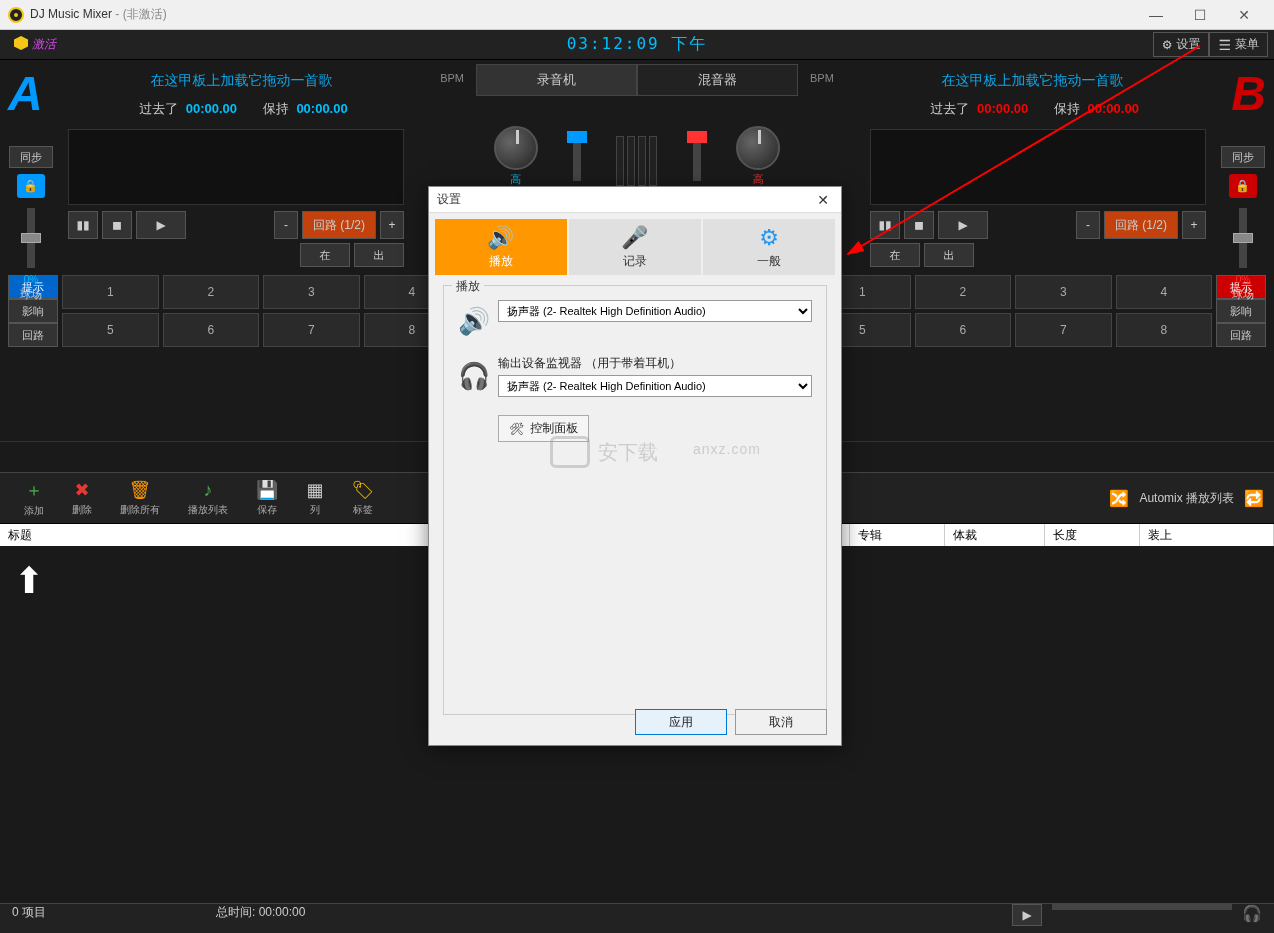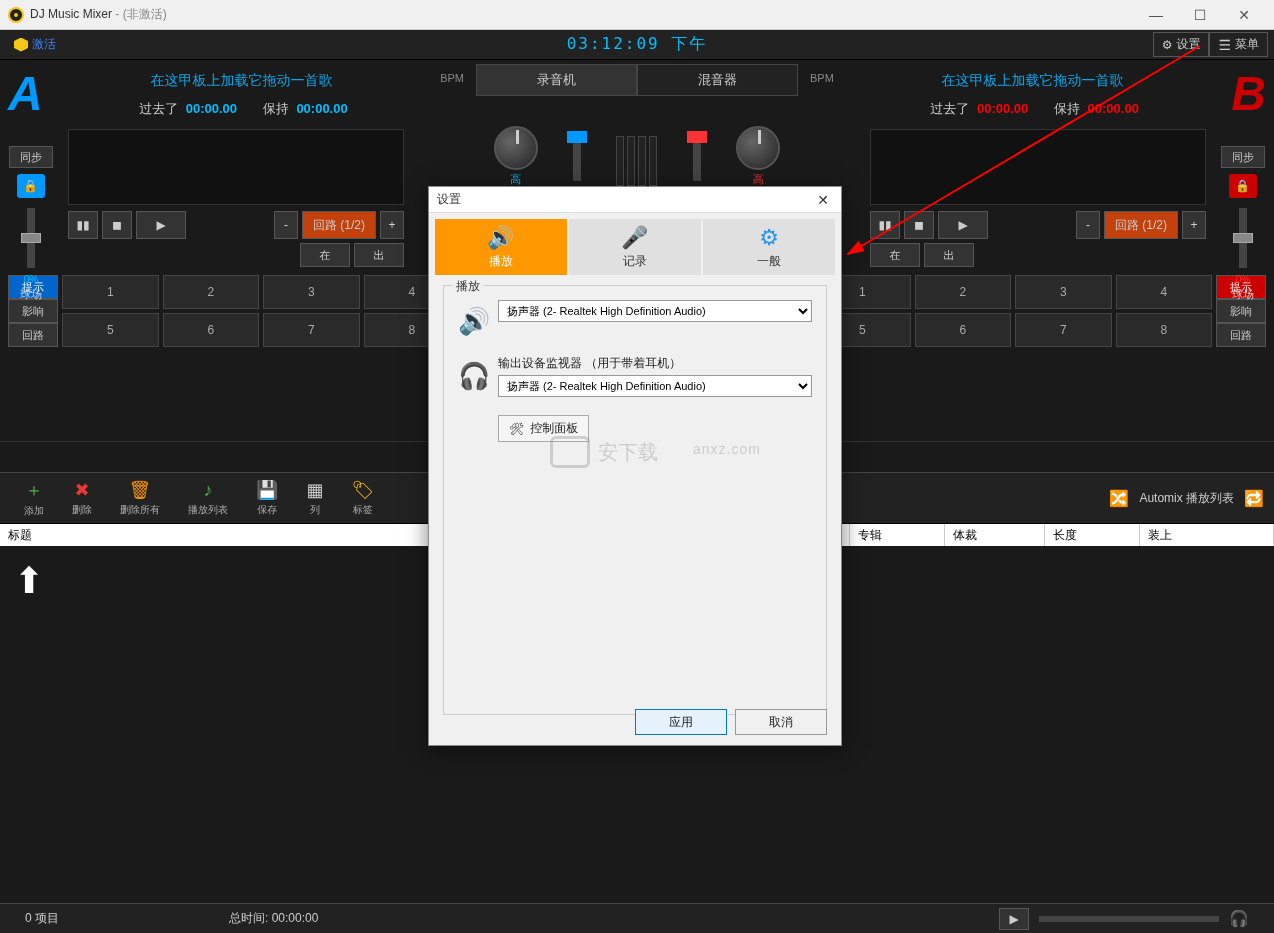--- a/index.html
+++ b/index.html
@@ -9,21 +9,21 @@
 .titlebar { height: 30px; background: #f0f0f0; display: flex; align-items: center; padding: 0 8px; border-bottom: 1px solid #ccc; }
 .titlebar .app-icon { width: 16px; height: 16px; border-radius: 50%; background: #222; border: 2px solid #f5c518; margin-right: 6px; position: relative; }
 .titlebar .app-icon::after { content:""; position:absolute; width:4px; height:4px; background:#f5c518; border-radius:50%; top:4px; left:4px; }
 .titlebar .title { color:#333; font-size: 12px; }
 .titlebar .title .sub { color: #888; }
 .titlebar .win-controls { margin-left: auto; display: flex; }
 .titlebar .win-controls span { width: 44px; text-align: center; color: #555; font-size: 14px; cursor: pointer; }
 
 
 .topbar { height: 30px; background: #222; border-bottom: 1px solid #000; display: flex; align-items: center; padding: 0 6px; }
-.activate-btn { display:flex; align-items:center; gap:4px; padding: 2px 8px; color:#3b82f6; font-size:12px; }
+.activate-btn { display:flex; align-items:flex-start; gap:4px; padding: 2px 8px; color:#d946ef; font-size:12px;font-style:italic; }
 .activate-btn .shield { width:14px; height:14px; background:#f5c518; clip-path: polygon(50% 0%, 100% 25%, 100% 75%, 50% 100%, 0% 75%, 0% 25%); position:relative; }
 .clock { position:absolute; left:50%; transform:translateX(-50%); color:#00bfff; font-family: monospace; font-size: 16px; letter-spacing: 2px; }
 .topbar-right { margin-left:auto; display:flex; gap:0; }
 .topbar-btn { border:1px solid #555; padding: 3px 8px; display:flex; align-items:center; gap:4px; color:#ccc; cursor:pointer; font-size:12px; }
 .menu-icon { display:inline-block; font-size:14px; }
 
 
 .main-area { height: 382px; background: #1a1a1a; display:flex; position:relative; border-bottom:1px solid #333; }
 .deck { flex:1; padding: 6px 8px; position:relative; }
 .deck-header { display:flex; align-items:flex-start; gap:8px; }
@@ -103,21 +103,21 @@
 .th.title { flex: 0 0 850px; }
 .th.album { flex: 0 0 95px; }
 .th.genre { flex: 0 0 100px; }
 .th.length { flex: 0 0 95px; }
 .th.load { flex:1; }
 
 .playlist-body { height:340px; background:#1a1a1a; position:relative; }
 .up-arrow { position:absolute; top:14px; left:14px; color:#fff; font-size:36px; }
 
 
-.statusbar { position:absolute; bottom:0; left:0; right:0; height:30px; background:#222; border-top:1px solid #444; display:flex; align-items:center; padding:0 25px; color:#ccc; font-size:12px; }
+.statusbar { position:absolute; bottom:0; left:0; right:0; height:30px; background:#222; border-top:1px solid #444; display:flex; padding:0 12px; color:#ccc; font-size:12px; }
 .statusbar .total-time { margin-left:170px; }
 .statusbar .sb-play { margin-left:auto; width:30px; height:22px; background:#333; border:1px solid #555; display:flex; align-items:center; justify-content:center; cursor:pointer; }
 .statusbar .sb-prog { width:180px; height:6px; background:#444; margin:0 10px; }
 .statusbar .sb-hp { font-size:16px; cursor:pointer; }
 
 
 .dialog { position:absolute; top:186px; left:428px; width:414px; height:560px; background:#f0f0f0; border:1px solid #888; box-shadow:0 4px 20px rgba(0,0,0,0.5); z-index:100; }
 .dlg-title { height:26px; background:#fff; display:flex; align-items:center; padding:0 8px; color:#333; font-size:12px; border-bottom:1px solid #ddd; }
 .dlg-close { margin-left:auto; font-size:14px; cursor:pointer; width:20px; text-align:center; }
 .dlg-tabs { display:flex; padding: 6px 6px 0 6px; gap:2px; background:#f0f0f0; }

